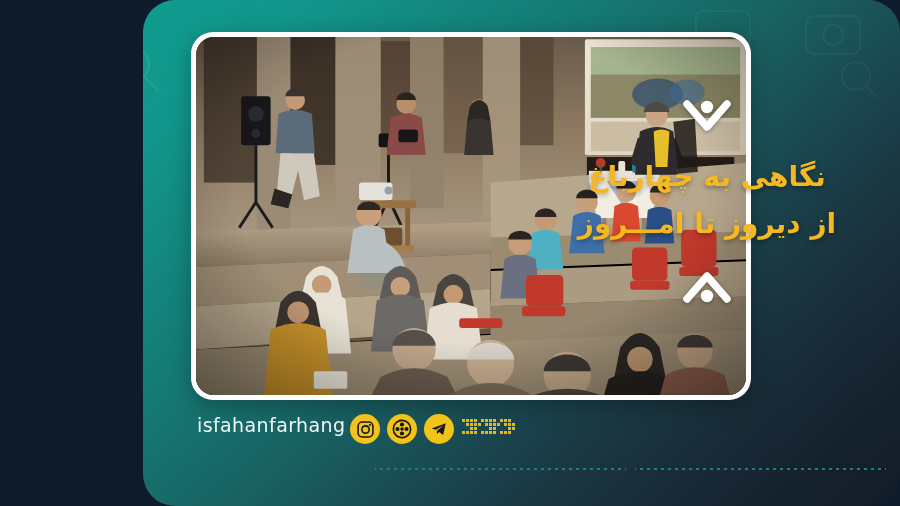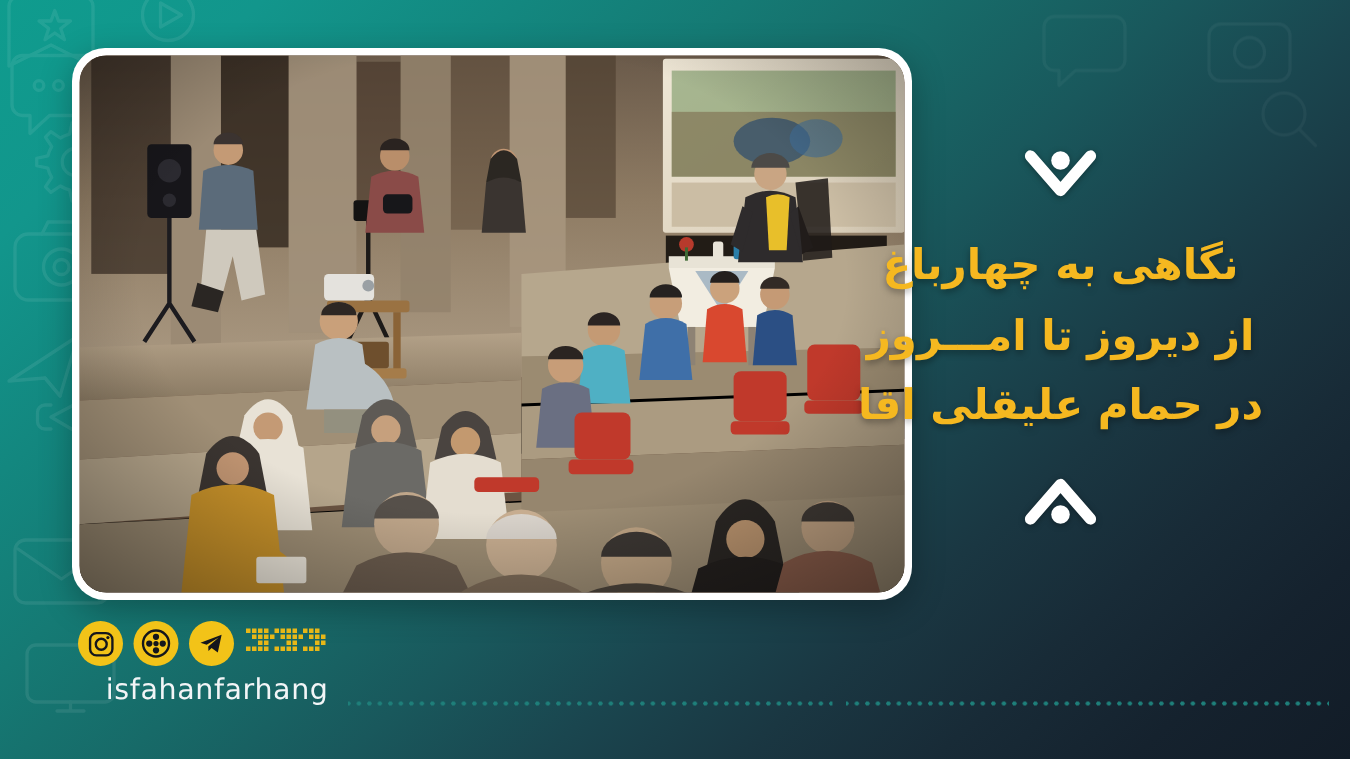--- a/index.html
+++ b/index.html
@@ -7,36 +7,37 @@
 
   html, body {
     width:900px; height:506px;
     overflow:hidden;
     background:#0d1b2a;
     font-family:"DejaVu Sans", sans-serif;
   }
 
   #poster {
     position:relative;
-    width:900px; height:506px;
+    width:757px; height:506px;
     overflow:hidden;
     
     background:
       linear-gradient(138deg,
         #0f9c8e 0%,
         #12968c 12%,
         #13877f 24%,
         #157a74 34%,
         #176a68 44%,
         #19585c 54%,
         #1a464f 63%,
         #1a3742 72%,
         #182b37 81%,
         #15222e 90%,
         #121c27 100%);
+    border-radius: 32px;
   }
 
   
   .pattern {
     position:absolute; inset:0;
     pointer-events:none;
   }
   .pattern svg { display:block; width:900px; height:506px; }
   .pattern .ico {
     fill:none;
@@ -101,21 +102,21 @@
     position:absolute;
     left:0; right:0; bottom:0;
     height:100px;
     z-index:7;
   }
 
   #brand-group {
     position:absolute;
     left:52px; top:8px;
     display:flex;
-    flex-direction:column;
+    flex-direction:row;
     align-items:flex-start;
     gap:5px;
   }
 
   #brand-row {
     display:flex;
     flex-direction:row-reverse;
     align-items:center;
     gap:7px;
     direction:ltr;
@@ -477,21 +478,20 @@
     <div class="ornament" id="ornament-top">
       <svg width="48" height="34" viewBox="0 0 48 34" xmlns="http://www.w3.org/2000/svg" aria-hidden="true">
         <circle cx="24" cy="7" r="6.2" fill="#ffffff"></circle>
         <path d="M4 4 L24 27 L44 4" fill="none" stroke="#ffffff" stroke-width="7.5" stroke-linecap="round" stroke-linejoin="round"></path>
       </svg>
     </div>
 
     <div class="headline-lines">
       <span class="hl-line">نگاهی به چهارباغ</span>
       <span class="hl-line">از دیروز تا امـــروز</span>
-      <span class="hl-line">در حمام علیقلی اقا</span>
     </div>
 
     <div class="ornament" id="ornament-bottom">
       <svg width="48" height="34" viewBox="0 0 48 34" xmlns="http://www.w3.org/2000/svg" aria-hidden="true">
         <path d="M4 30 L24 7 L44 30" fill="none" stroke="#ffffff" stroke-width="7.5" stroke-linecap="round" stroke-linejoin="round"></path>
         <circle cx="24" cy="27" r="6.2" fill="#ffffff"></circle>
       </svg>
     </div>
 
   </div>

